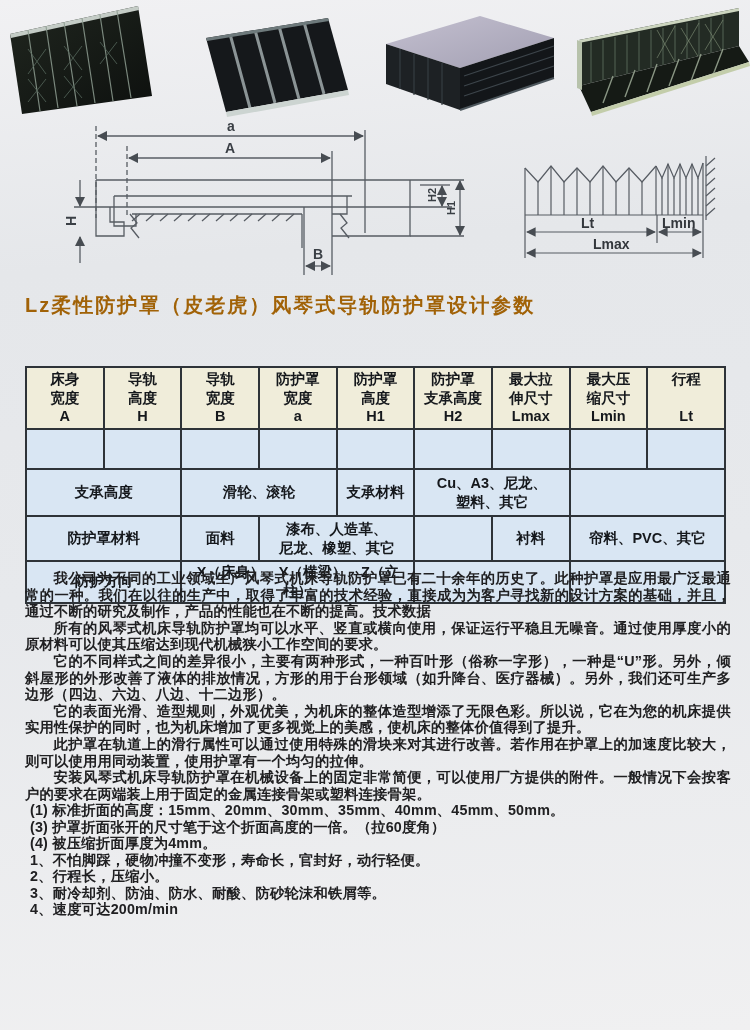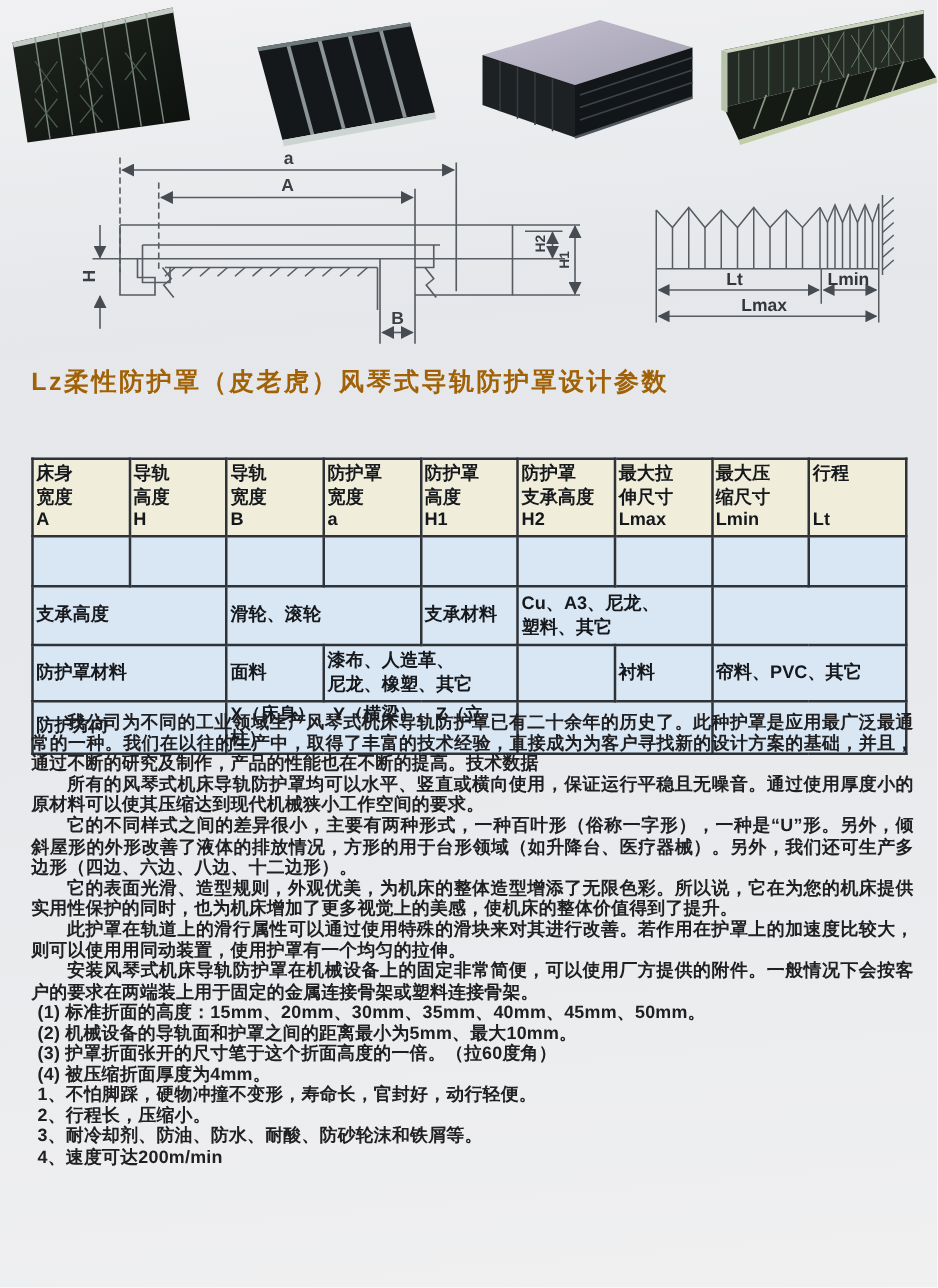--- a/index.html
+++ b/index.html
@@ -21,21 +21,21 @@
     color:#a16207;
   }
 
   table.spec {
     position:absolute; left:25px; top:366px; width:701px;
     border-collapse:collapse; table-layout:fixed;
     background:#d9e6f3;
   }
   table.spec td {
     border:2px solid #2e3338;
-    text-align:left; vertical-align:middle;
+    text-align:center; vertical-align:middle;
     font-size:14.5px; font-weight:bold; color:#15181c;
     white-space:pre-line; line-height:1.3; padding:1px 2px;
   }
   tr.hdr td { background:#f0edda; height:62px; }
   tr.empty td { height:40px; }
   tr.r1 td { height:47px; }
   tr.r2 td { height:45px; }
   tr.r3 td { height:41px; }
 
   .content {
@@ -261,21 +261,20 @@
 
 <div class="content">
   <p>我公司为不同的工业领域生产风琴式机床导轨防护罩已有二十余年的历史了。此种护罩是应用最广泛最通常的一种。我们在以往的生产中，取得了丰富的技术经验，直接成为为客户寻找新的设计方案的基础，并且，通过不断的研究及制作，产品的性能也在不断的提高。技术数据</p>
   <p>所有的风琴式机床导轨防护罩均可以水平、竖直或横向使用，保证运行平稳且无噪音。通过使用厚度小的原材料可以使其压缩达到现代机械狭小工作空间的要求。</p>
   <p>它的不同样式之间的差异很小，主要有两种形式，一种百叶形（俗称一字形），一种是“U”形。另外，倾斜屋形的外形改善了液体的排放情况，方形的用于台形领域（如升降台、医疗器械）。另外，我们还可生产多边形（四边、六边、八边、十二边形）。</p>
   <p>它的表面光滑、造型规则，外观优美，为机床的整体造型增添了无限色彩。所以说，它在为您的机床提供实用性保护的同时，也为机床增加了更多视觉上的美感，使机床的整体价值得到了提升。</p>
   <p>此护罩在轨道上的滑行属性可以通过使用特殊的滑块来对其进行改善。若作用在护罩上的加速度比较大，则可以使用用同动装置，使用护罩有一个均匀的拉伸。</p>
   <p>安装风琴式机床导轨防护罩在机械设备上的固定非常简便，可以使用厂方提供的附件。一般情况下会按客户的要求在两端装上用于固定的金属连接骨架或塑料连接骨架。</p>
 
   <div class="list-item">(1) 标准折面的高度：15mm、20mm、30mm、35mm、40mm、45mm、50mm。</div>
-  <div class="list-item">(2) 机械设备的导轨面和护罩之间的距离最小为5mm、最大10mm。</div>
   <div class="list-item">(3) 护罩折面张开的尺寸笔于这个折面高度的一倍。（拉60度角）</div>
   <div class="list-item">(4) 被压缩折面厚度为4mm。</div>
 
   <div class="list-item">1、不怕脚踩，硬物冲撞不变形，寿命长，官封好，动行轻便。</div>
   <div class="list-item">2、行程长，压缩小。</div>
   <div class="list-item">3、耐冷却剂、防油、防水、耐酸、防砂轮沫和铁屑等。</div>
   <div class="list-item">4、速度可达200m/min</div>
 </div>
 
 </body></html>

